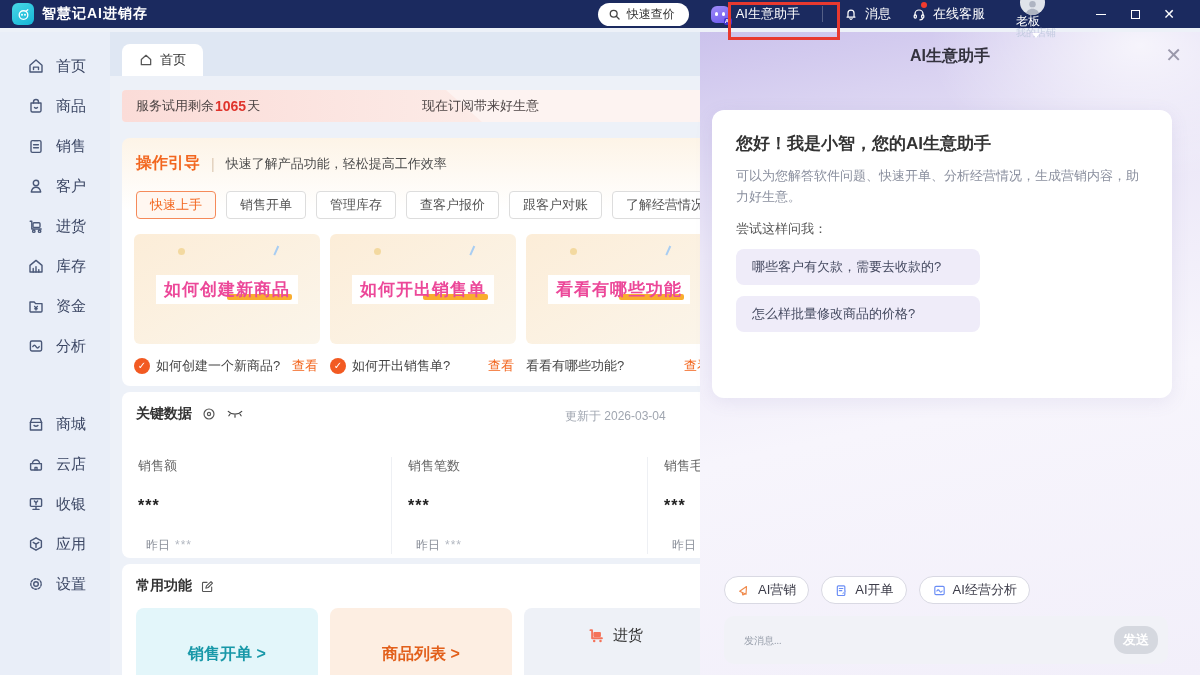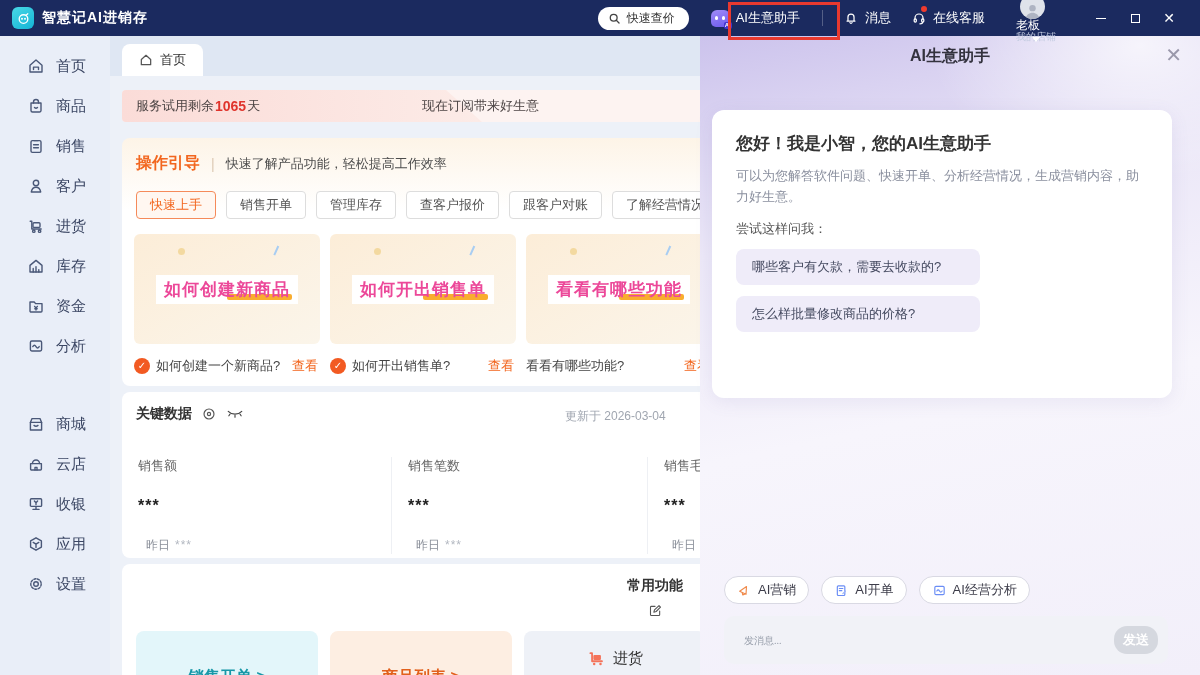--- a/index.html
+++ b/index.html
@@ -2,21 +2,21 @@
 <html><head>
 <meta charset="utf-8">
 <style>
   * { margin:0; padding:0; box-sizing:border-box; }
   html,body { background:#222; }
   body { font-family:"Liberation Sans","DejaVu Sans",sans-serif; }
   .screen { position:relative; width:1200px; height:675px; overflow:hidden;
             background:#edf1f8; font-size:13px; color:#333; }
 
   
-  .titlebar { position:absolute; top:0; left:0; right:0; height:36px;
+  .titlebar { position:absolute; top:0; left:0; right:0; height:28px;
               background:#1b2a5f; display:flex; align-items:center; color:#fff; z-index:30; }
   .logo-tile { width:22px; height:22px; margin-left:12px; border-radius:6px;
                background:linear-gradient(145deg,#49d8e6,#14b4d6);
                display:flex; align-items:center; justify-content:center; }
   .app-name { margin-left:8px; font-size:14px; font-weight:bold; letter-spacing:1px; }
   .tb-right { margin-left:auto; display:flex; align-items:center; }
   .search-pill { display:flex; align-items:center; gap:6px; background:#fff; color:#333;
                  height:23px; border-radius:12px; padding:0 14px 0 10px; font-size:12px; cursor:pointer; }
   .tb-item { display:flex; align-items:center; gap:6px; font-size:13px; color:#fff;
              margin-left:20px; cursor:pointer; white-space:nowrap; }
@@ -104,21 +104,21 @@
   .kd-stats { display:flex; margin-top:34px; }
   .kd-col { width:256px; padding-left:2px; }
   .kd-col:nth-child(-n+2) { border-right:1px solid #eef0f4; }
   .kd-col + .kd-col { padding-left:16px; }
   .kd-label { font-size:13px; color:#666; }
   .kd-value { font-size:16px; font-weight:bold; color:#222; margin-top:22px; letter-spacing:1px; }
   .kd-yest { margin-top:22px; font-size:12px; color:#8a8f99;padding-left:8px; }
   .kd-yest span.v { color:#b3b8c1; margin-left:5px; letter-spacing:1px; }
 
   .quickfn { margin-top:6px; height:150px; padding:13px 14px; }
-  .qf-head { display:flex; align-items:center; gap:8px;flex-direction:column; }
+  .qf-head { display:flex; align-items:center; gap:8px; }
   .qf-title { font-size:14px; font-weight:bold; color:#333; }
   .qf-row { display:flex; gap:12px; margin-top:13px; }
   .qf-card { width:182px; height:92px; border-radius:8px; cursor:pointer; flex:none;
              display:flex; align-items:center; justify-content:center; font-size:16px; font-weight:bold; }
   .qf-1 { background:#e3f6fa; color:#1898a8; }
   .qf-2 { background:#fdeee2; color:#e2601c; }
   .qf-3 { background:#eef1f7; color:#333; font-weight:normal; font-size:15px;
           align-items:flex-start; padding-top:18px; gap:7px; }
 
   

